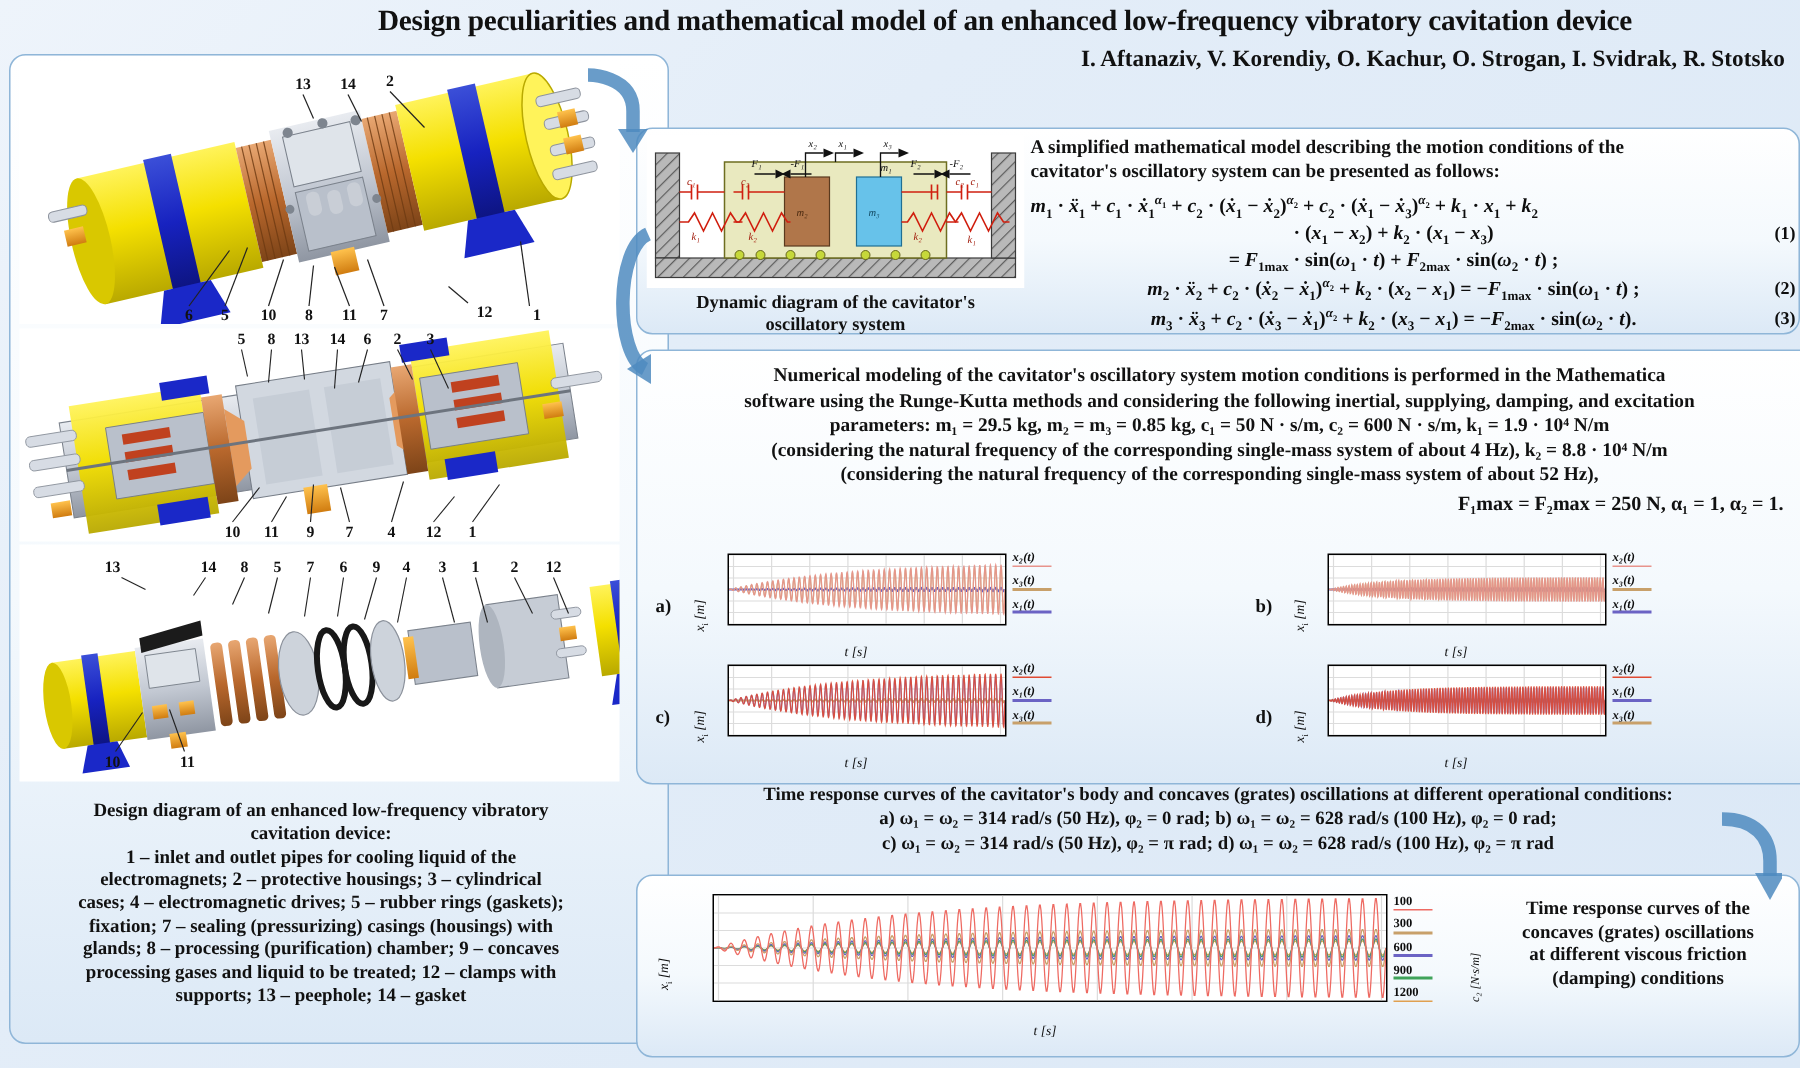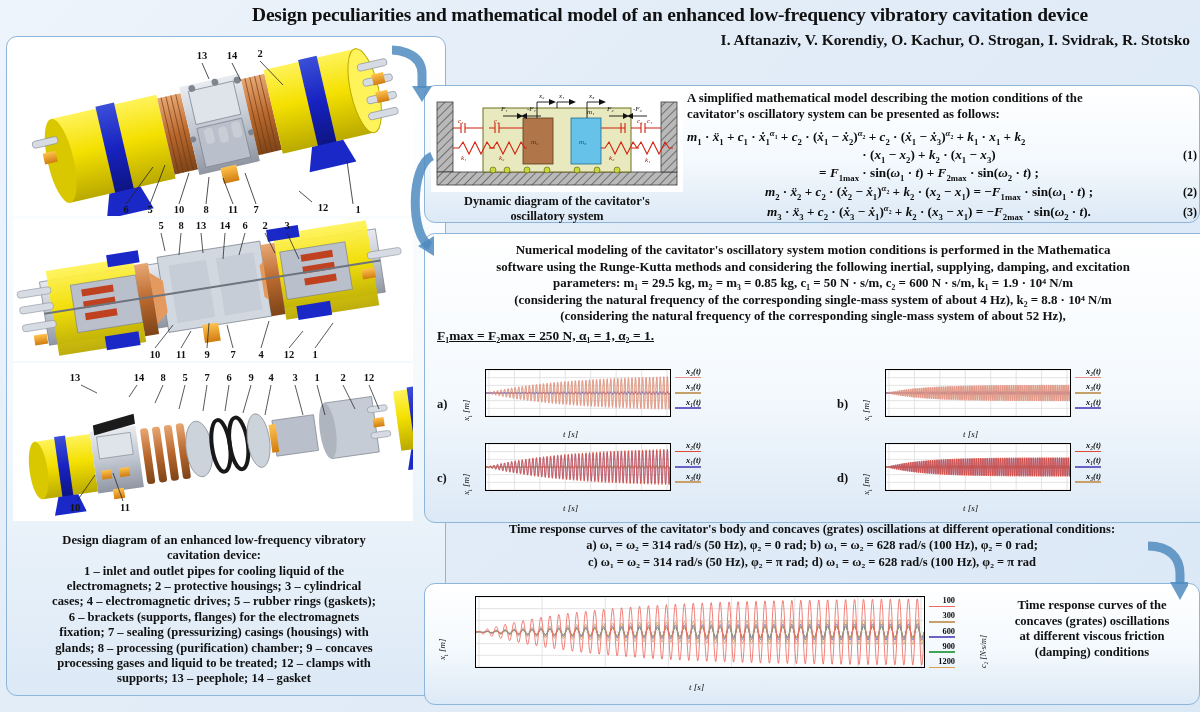--- a/index.html
+++ b/index.html
@@ -59,30 +59,30 @@
   .m{font-family:"Liberation Serif",serif;font-style:italic;font-weight:bold;}
   sub{font-size:.66em;font-style:normal;}
   sup{font-size:.66em;}
 
   
   #num-panel{left:424px;top:233px;width:908px;height:290px;}
   .num-text{
     position:absolute;left:12px;top:8px;width:752px;text-align:center;
     font-weight:bold;font-size:12.9px;line-height:1.28;color:#111;
   }
-  .num-line4{text-align:left;font-weight:bold;font-size:13.4px;margin-top:2px;text-decoration:underline;}
+  .num-line4{text-align:right;font-weight:bold;font-size:13.4px;margin-top:2px;}
 
   
   .chartslot{position:absolute;}
   .clab{position:absolute;font-weight:bold;font-size:12.5px;color:#111;font-family:"Liberation Serif",serif;}
 
   .plotbox{position:absolute;background:#ffffff;border:1.2px solid #000;box-sizing:border-box;overflow:hidden;}
   .axlabel{position:absolute;font-size:9px;font-style:italic;font-family:"Liberation Serif",serif;}
   .ylabel{transform:rotate(-90deg);transform-origin:left top;white-space:nowrap;}
-  .legend{position:absolute;font-size:8.4px;font-family:"Liberation Serif",serif;text-align:right;}
+  .legend{position:absolute;font-size:8.4px;font-family:"Liberation Serif",serif;}
   .legitem{position:relative;margin-bottom:3px;white-space:nowrap;font-style:italic;font-weight:bold;}
   .legbar{display:block;height:1.8px;width:26px;margin-top:.5px;}
 
   
   #bot-panel{left:424px;top:583px;width:776px;height:122px;}
   .bot-cap{
     position:absolute;left:566px;top:14px;width:202px;text-align:center;
     font-weight:bold;font-size:12.6px;line-height:1.24;color:#111;
   }
   .tr-cap{
@@ -373,21 +373,20 @@
           <text x="112" y="148">11</text>
       </g>
     </svg>
 
     <div class="leftcap">
       <div>Design diagram of an enhanced low-frequency vibratory</div>
       <div>cavitation device:</div>
       <div>1 – inlet and outlet pipes for cooling liquid of the</div>
       <div>electromagnets; 2 – protective housings; 3 – cylindrical</div>
       <div>cases; 4 – electromagnetic drives; 5 – rubber rings (gaskets);</div>
-      <div>6 – brackets (supports, flanges) for the electromagnets</div>
       <div>fixation; 7 – sealing (pressurizing) casings (housings) with</div>
       <div>glands; 8 – processing (purification) chamber; 9 – concaves</div>
       <div>processing gases and liquid to be treated; 12 – clamps with</div>
       <div>supports; 13 – peephole; 14 – gasket</div>
     </div>
   </div>
 
   <div class="panel" id="eq-panel">
 
     <div class="dyn-wrap">

